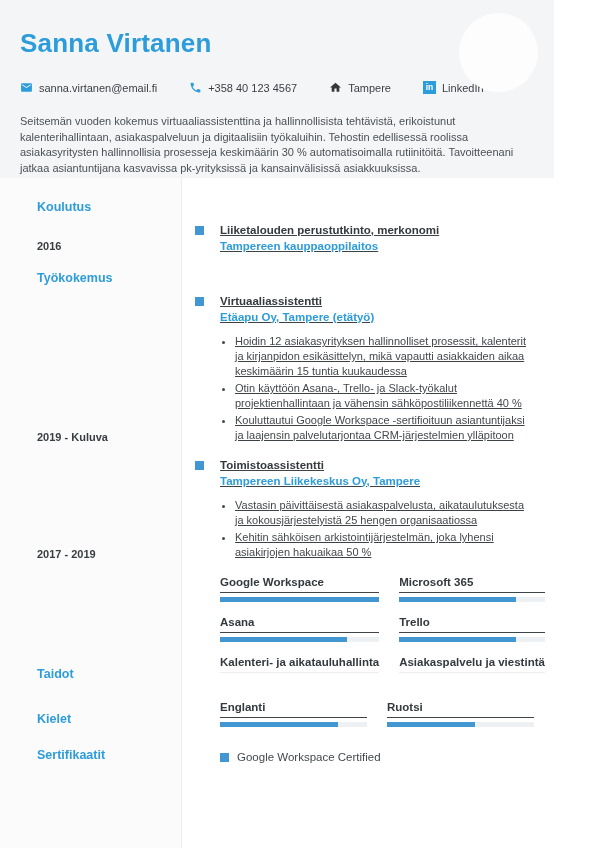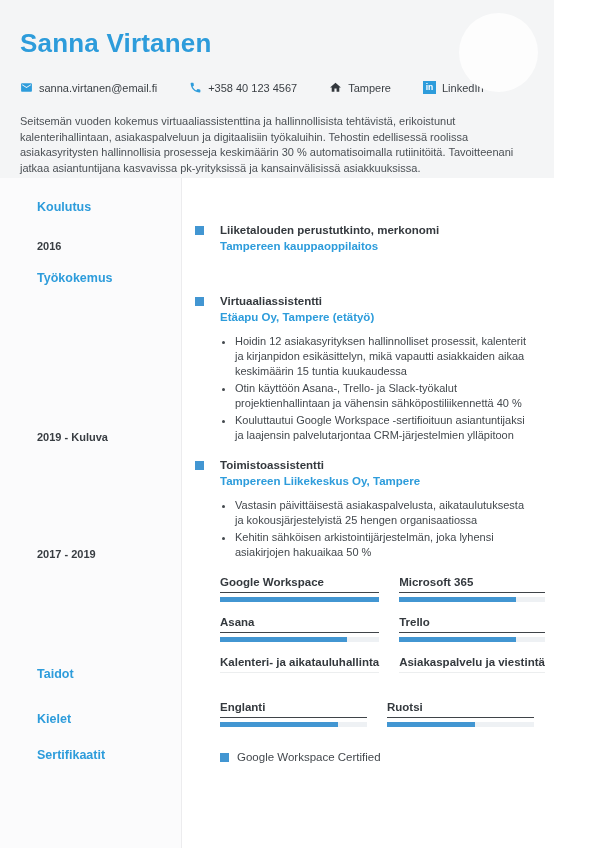--- a/index.html
+++ b/index.html
@@ -53,21 +53,21 @@
   .sec-label{color:var(--accent);font-weight:bold;font-size:12.5px;line-height:15px;}
   .date{font-weight:bold;font-size:11px;color:#383d42;line-height:15.5px;}
 
   .mb8{margin-bottom:8px;}
   .mb13{margin-bottom:13px;}
   .mb15{margin-bottom:17px;}
   .mb18{margin-bottom:18px;}
   .mb21{margin-bottom:21px;}
 
   
-  .entry{position:relative;}
+  .entry{position:relative;text-decoration:underline;}
   .tl-marker{
     position:absolute;left:-25px;top:3px;width:9px;height:9px;background:var(--bar-fill);
   }
   .entry-title{font-size:11.5px;font-weight:bold;color:#34393e;line-height:15.5px;}
   .entry-org{font-size:11.5px;font-weight:bold;color:var(--accent);line-height:15.5px;}
   .entry ul{margin:9px 0 0 0;padding-left:15px;}
   .entry li{font-size:11px;line-height:15px;margin:0 0 2px 0;color:#43484d;}
 
   
   .skills-grid{display:grid;grid-template-columns:1fr 1fr;column-gap:20px;row-gap:13px;}

